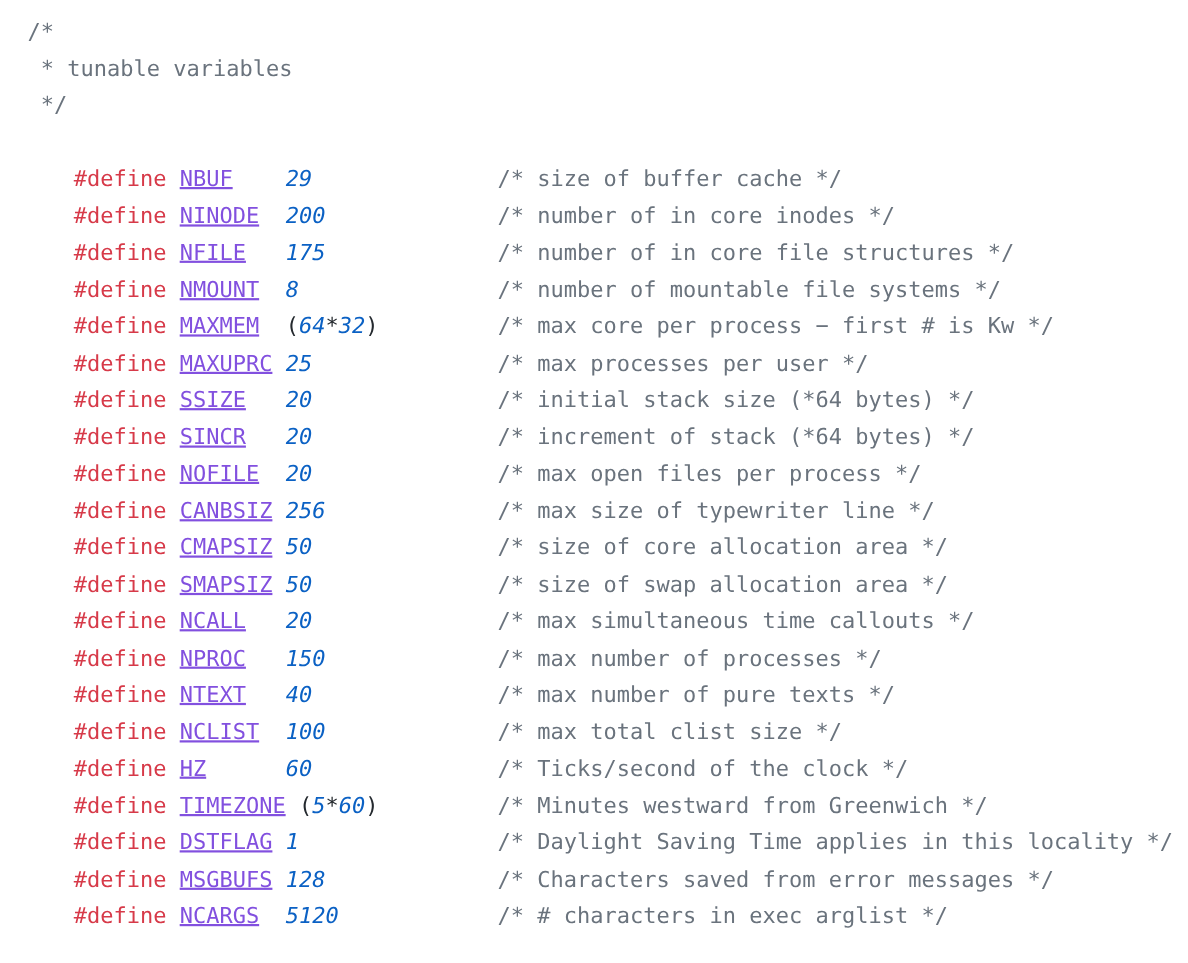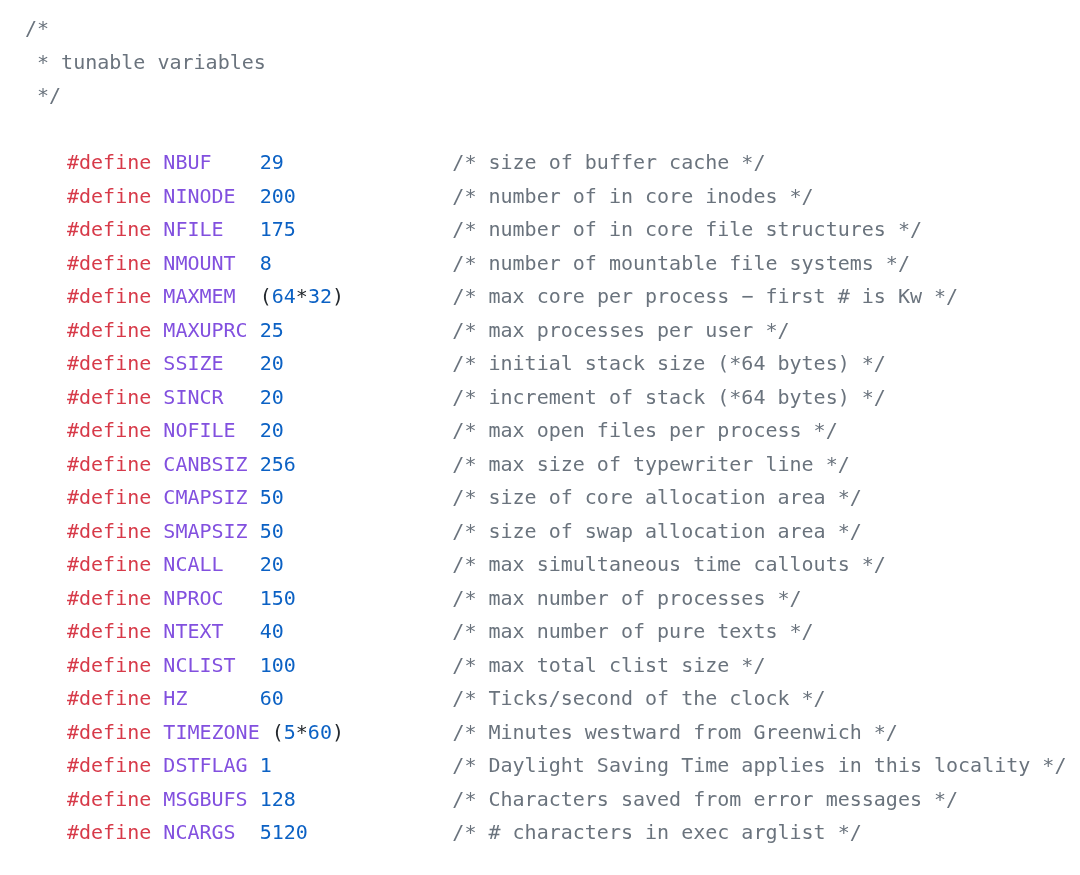--- a/index.html
+++ b/index.html
@@ -13,22 +13,22 @@
   .code{
     margin:0;
     padding:12px 8px 0 25px;
     font-family:"DejaVu Sans Mono","Liberation Mono",monospace;
     font-size:20px;
     line-height:33.5px;
     color:var(--punct);
   }
   .line{white-space:pre;min-height:33.5px;}
   .kw{color:var(--kw);margin-left:42px;}
-  .ident{color:var(--ident);}
-  .num{color:var(--num);}
+  .ident{color:var(--ident);text-decoration:underline;}
+  .num{color:var(--num);font-style:italic;}
   .cmt{color:var(--cmt);}
   .plain{color:var(--punct);}
 </style>
 </head>
 <body>
 
 <div class="code-view">
   <pre class="code"><div class="line"><span class="cmt">/*</span></div><div class="line"><span class="cmt"> * tunable variables</span></div><div class="line"><span class="cmt"> */</span></div><div class="line"> </div><div class="line"><span class="kw">#define</span><span class="plain"> </span><span class="ident">NBUF</span><span class="plain">    </span><span><span class="num">29</span></span><span class="plain">              </span><span class="cmt">/* size of buffer cache */</span></div><div class="line"><span class="kw">#define</span><span class="plain"> </span><span class="ident">NINODE</span><span class="plain">  </span><span><span class="num">200</span></span><span class="plain">             </span><span class="cmt">/* number of in core inodes */</span></div><div class="line"><span class="kw">#define</span><span class="plain"> </span><span class="ident">NFILE</span><span class="plain">   </span><span><span class="num">175</span></span><span class="plain">             </span><span class="cmt">/* number of in core file structures */</span></div><div class="line"><span class="kw">#define</span><span class="plain"> </span><span class="ident">NMOUNT</span><span class="plain">  </span><span><span class="num">8</span></span><span class="plain">               </span><span class="cmt">/* number of mountable file systems */</span></div><div class="line"><span class="kw">#define</span><span class="plain"> </span><span class="ident">MAXMEM</span><span class="plain">  </span><span><span class="plain">(</span><span class="num">64</span><span class="plain">*</span><span class="num">32</span><span class="plain">)</span></span><span class="plain">         </span><span class="cmt">/* max core per process − first # is Kw */</span></div><div class="line"><span class="kw">#define</span><span class="plain"> </span><span class="ident">MAXUPRC</span><span class="plain"> </span><span><span class="num">25</span></span><span class="plain">              </span><span class="cmt">/* max processes per user */</span></div><div class="line"><span class="kw">#define</span><span class="plain"> </span><span class="ident">SSIZE</span><span class="plain">   </span><span><span class="num">20</span></span><span class="plain">              </span><span class="cmt">/* initial stack size (*64 bytes) */</span></div><div class="line"><span class="kw">#define</span><span class="plain"> </span><span class="ident">SINCR</span><span class="plain">   </span><span><span class="num">20</span></span><span class="plain">              </span><span class="cmt">/* increment of stack (*64 bytes) */</span></div><div class="line"><span class="kw">#define</span><span class="plain"> </span><span class="ident">NOFILE</span><span class="plain">  </span><span><span class="num">20</span></span><span class="plain">              </span><span class="cmt">/* max open files per process */</span></div><div class="line"><span class="kw">#define</span><span class="plain"> </span><span class="ident">CANBSIZ</span><span class="plain"> </span><span><span class="num">256</span></span><span class="plain">             </span><span class="cmt">/* max size of typewriter line */</span></div><div class="line"><span class="kw">#define</span><span class="plain"> </span><span class="ident">CMAPSIZ</span><span class="plain"> </span><span><span class="num">50</span></span><span class="plain">              </span><span class="cmt">/* size of core allocation area */</span></div><div class="line"><span class="kw">#define</span><span class="plain"> </span><span class="ident">SMAPSIZ</span><span class="plain"> </span><span><span class="num">50</span></span><span class="plain">              </span><span class="cmt">/* size of swap allocation area */</span></div><div class="line"><span class="kw">#define</span><span class="plain"> </span><span class="ident">NCALL</span><span class="plain">   </span><span><span class="num">20</span></span><span class="plain">              </span><span class="cmt">/* max simultaneous time callouts */</span></div><div class="line"><span class="kw">#define</span><span class="plain"> </span><span class="ident">NPROC</span><span class="plain">   </span><span><span class="num">150</span></span><span class="plain">             </span><span class="cmt">/* max number of processes */</span></div><div class="line"><span class="kw">#define</span><span class="plain"> </span><span class="ident">NTEXT</span><span class="plain">   </span><span><span class="num">40</span></span><span class="plain">              </span><span class="cmt">/* max number of pure texts */</span></div><div class="line"><span class="kw">#define</span><span class="plain"> </span><span class="ident">NCLIST</span><span class="plain">  </span><span><span class="num">100</span></span><span class="plain">             </span><span class="cmt">/* max total clist size */</span></div><div class="line"><span class="kw">#define</span><span class="plain"> </span><span class="ident">HZ</span><span class="plain">      </span><span><span class="num">60</span></span><span class="plain">              </span><span class="cmt">/* Ticks/second of the clock */</span></div><div class="line"><span class="kw">#define</span><span class="plain"> </span><span class="ident">TIMEZONE</span><span class="plain"> </span><span><span class="plain">(</span><span class="num">5</span><span class="plain">*</span><span class="num">60</span><span class="plain">)</span></span><span class="plain">         </span><span class="cmt">/* Minutes westward from Greenwich */</span></div><div class="line"><span class="kw">#define</span><span class="plain"> </span><span class="ident">DSTFLAG</span><span class="plain"> </span><span><span class="num">1</span></span><span class="plain">               </span><span class="cmt">/* Daylight Saving Time applies in this locality */</span></div><div class="line"><span class="kw">#define</span><span class="plain"> </span><span class="ident">MSGBUFS</span><span class="plain"> </span><span><span class="num">128</span></span><span class="plain">             </span><span class="cmt">/* Characters saved from error messages */</span></div><div class="line"><span class="kw">#define</span><span class="plain"> </span><span class="ident">NCARGS</span><span class="plain">  </span><span><span class="num">5120</span></span><span class="plain">            </span><span class="cmt">/* # characters in exec arglist */</span></div></pre>
 </div>
 

